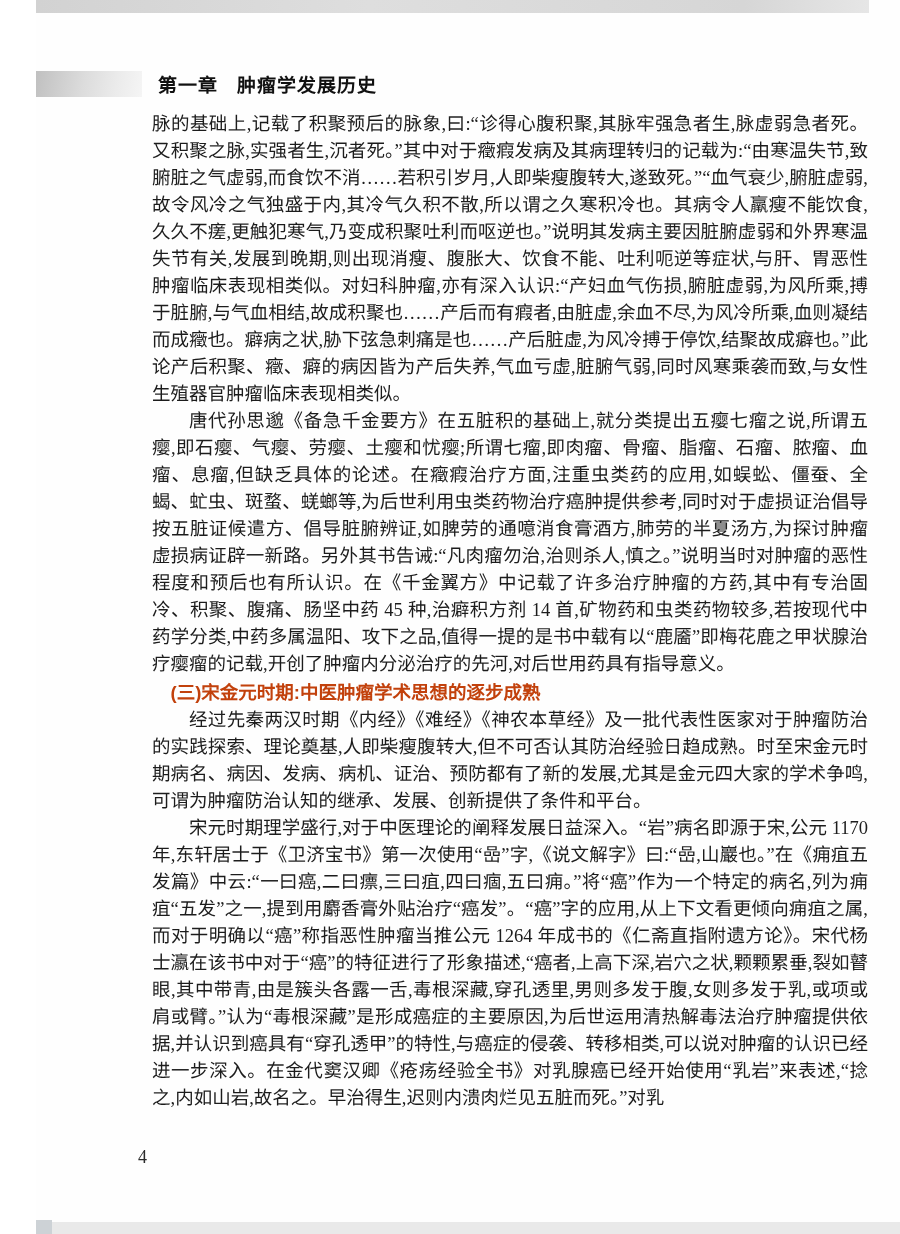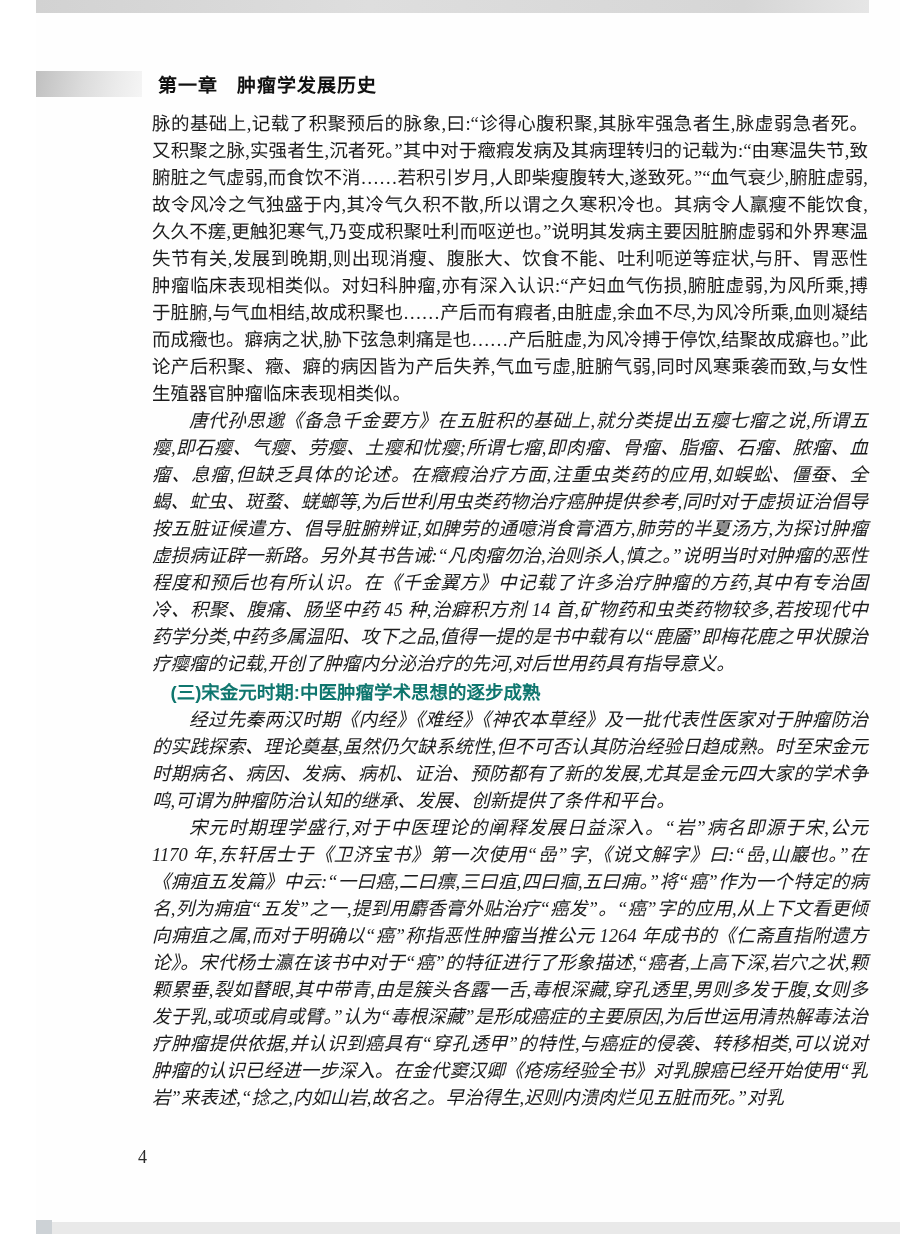--- a/index.html
+++ b/index.html
@@ -61,30 +61,30 @@
     width: 716px;
     font-size: 18.5px;
     line-height: 27px;
     text-align: justify;
     text-justify: inter-ideograph;
   }
   .body-col p {
     margin: 0;
     padding: 0;
   }
-  .p-indent { text-indent: 2em; font-style: italic; }
+  .p-indent { text-indent: 2em; }
   .p-noindent { text-indent: 0; }
   .section-heading {
     margin: 0;
     text-indent: 1em;
     font-family: "Liberation Sans", "DejaVu Sans", sans-serif;
     font-weight: bold;
     font-size: 18.5px;
     line-height: 29px;
-    color: #0f766e;
+    color: #c2410c;
   }
   .page-number {
     position: absolute;
     left: 102px; top: 1147px;
     font-size: 18px;
     color: #2a2a2a;
   }
 </style>
 </head>
 <body>
@@ -96,21 +96,21 @@
   <div class="header-accent"></div>
 
   <div class="chapter-header">
     <span>第一章</span><span class="gap"></span><span>肿瘤学发展历史</span>
   </div>
 
   <div class="body-col">
     <p class="p-noindent">脉的基础上,记载了积聚预后的脉象,曰:“诊得心腹积聚,其脉牢强急者生,脉虚弱急者死。又积聚之脉,实强者生,沉者死。”其中对于癥瘕发病及其病理转归的记载为:“由寒温失节,致腑脏之气虚弱,而食饮不消……若积引岁月,人即柴瘦腹转大,遂致死。”“血气衰少,腑脏虚弱,故令风冷之气独盛于内,其冷气久积不散,所以谓之久寒积冷也。其病令人羸瘦不能饮食,久久不瘥,更触犯寒气,乃变成积聚吐利而呕逆也。”说明其发病主要因脏腑虚弱和外界寒温失节有关,发展到晚期,则出现消瘦、腹胀大、饮食不能、吐利呃逆等症状,与肝、胃恶性肿瘤临床表现相类似。对妇科肿瘤,亦有深入认识:“产妇血气伤损,腑脏虚弱,为风所乘,搏于脏腑,与气血相结,故成积聚也……产后而有瘕者,由脏虚,余血不尽,为风冷所乘,血则凝结而成癥也。癖病之状,胁下弦急刺痛是也……产后脏虚,为风冷搏于停饮,结聚故成癖也。”此论产后积聚、癥、癖的病因皆为产后失养,气血亏虚,脏腑气弱,同时风寒乘袭而致,与女性生殖器官肿瘤临床表现相类似。</p>
     <p class="p-indent">唐代孙思邈《备急千金要方》在五脏积的基础上,就分类提出五瘿七瘤之说,所谓五瘿,即石瘿、气瘿、劳瘿、土瘿和忧瘿;所谓七瘤,即肉瘤、骨瘤、脂瘤、石瘤、脓瘤、血瘤、息瘤,但缺乏具体的论述。在癥瘕治疗方面,注重虫类药的应用,如蜈蚣、僵蚕、全蝎、虻虫、斑蝥、蜣螂等,为后世利用虫类药物治疗癌肿提供参考,同时对于虚损证治倡导按五脏证候遣方、倡导脏腑辨证,如脾劳的通噫消食膏酒方,肺劳的半夏汤方,为探讨肿瘤虚损病证辟一新路。另外其书告诫:“凡肉瘤勿治,治则杀人,慎之。”说明当时对肿瘤的恶性程度和预后也有所认识。在《千金翼方》中记载了许多治疗肿瘤的方药,其中有专治固冷、积聚、腹痛、肠坚中药 45 种,治癖积方剂 14 首,矿物药和虫类药物较多,若按现代中药学分类,中药多属温阳、攻下之品,值得一提的是书中载有以“鹿靥”即梅花鹿之甲状腺治疗瘿瘤的记载,开创了肿瘤内分泌治疗的先河,对后世用药具有指导意义。</p>
     <p class="section-heading">(三)宋金元时期:中医肿瘤学术思想的逐步成熟</p>
-    <p class="p-indent">经过先秦两汉时期《内经》《难经》《神农本草经》及一批代表性医家对于肿瘤防治的实践探索、理论奠基,虽然仍欠缺系统性,但不可否认其防治经验日趋成熟。时至宋金元时期病名、病因、发病、病机、证治、预防都有了新的发展,尤其是金元四大家的学术争鸣,可谓为肿瘤防治认知的继承、发展、创新提供了条件和平台。</p>
+    <p class="p-indent">经过先秦两汉时期《内经》《难经》《神农本草经》及一批代表性医家对于肿瘤防治的实践探索、理论奠基,人即柴瘦腹转大,但不可否认其防治经验日趋成熟。时至宋金元时期病名、病因、发病、病机、证治、预防都有了新的发展,尤其是金元四大家的学术争鸣,可谓为肿瘤防治认知的继承、发展、创新提供了条件和平台。</p>
     <p class="p-indent">宋元时期理学盛行,对于中医理论的阐释发展日益深入。“岩”病名即源于宋,公元 1170 年,东轩居士于《卫济宝书》第一次使用“嵒”字,《说文解字》曰:“嵒,山巖也。”在《痈疽五发篇》中云:“一曰癌,二曰瘭,三曰疽,四曰痼,五曰痈。”将“癌”作为一个特定的病名,列为痈疽“五发”之一,提到用麝香膏外贴治疗“癌发”。“癌”字的应用,从上下文看更倾向痈疽之属,而对于明确以“癌”称指恶性肿瘤当推公元 1264 年成书的《仁斋直指附遗方论》。宋代杨士瀛在该书中对于“癌”的特征进行了形象描述,“癌者,上高下深,岩穴之状,颗颗累垂,裂如瞽眼,其中带青,由是簇头各露一舌,毒根深藏,穿孔透里,男则多发于腹,女则多发于乳,或项或肩或臂。”认为“毒根深藏”是形成癌症的主要原因,为后世运用清热解毒法治疗肿瘤提供依据,并认识到癌具有“穿孔透甲”的特性,与癌症的侵袭、转移相类,可以说对肿瘤的认识已经进一步深入。在金代窦汉卿《疮疡经验全书》对乳腺癌已经开始使用“乳岩”来表述,“捻之,内如山岩,故名之。早治得生,迟则内溃肉烂见五脏而死。”对乳</p>
   </div>
 
   <div class="page-number">4</div>
 
   <div class="bottom-strip"></div>
   <div class="bottom-notch"></div>
 
 </div>
 

